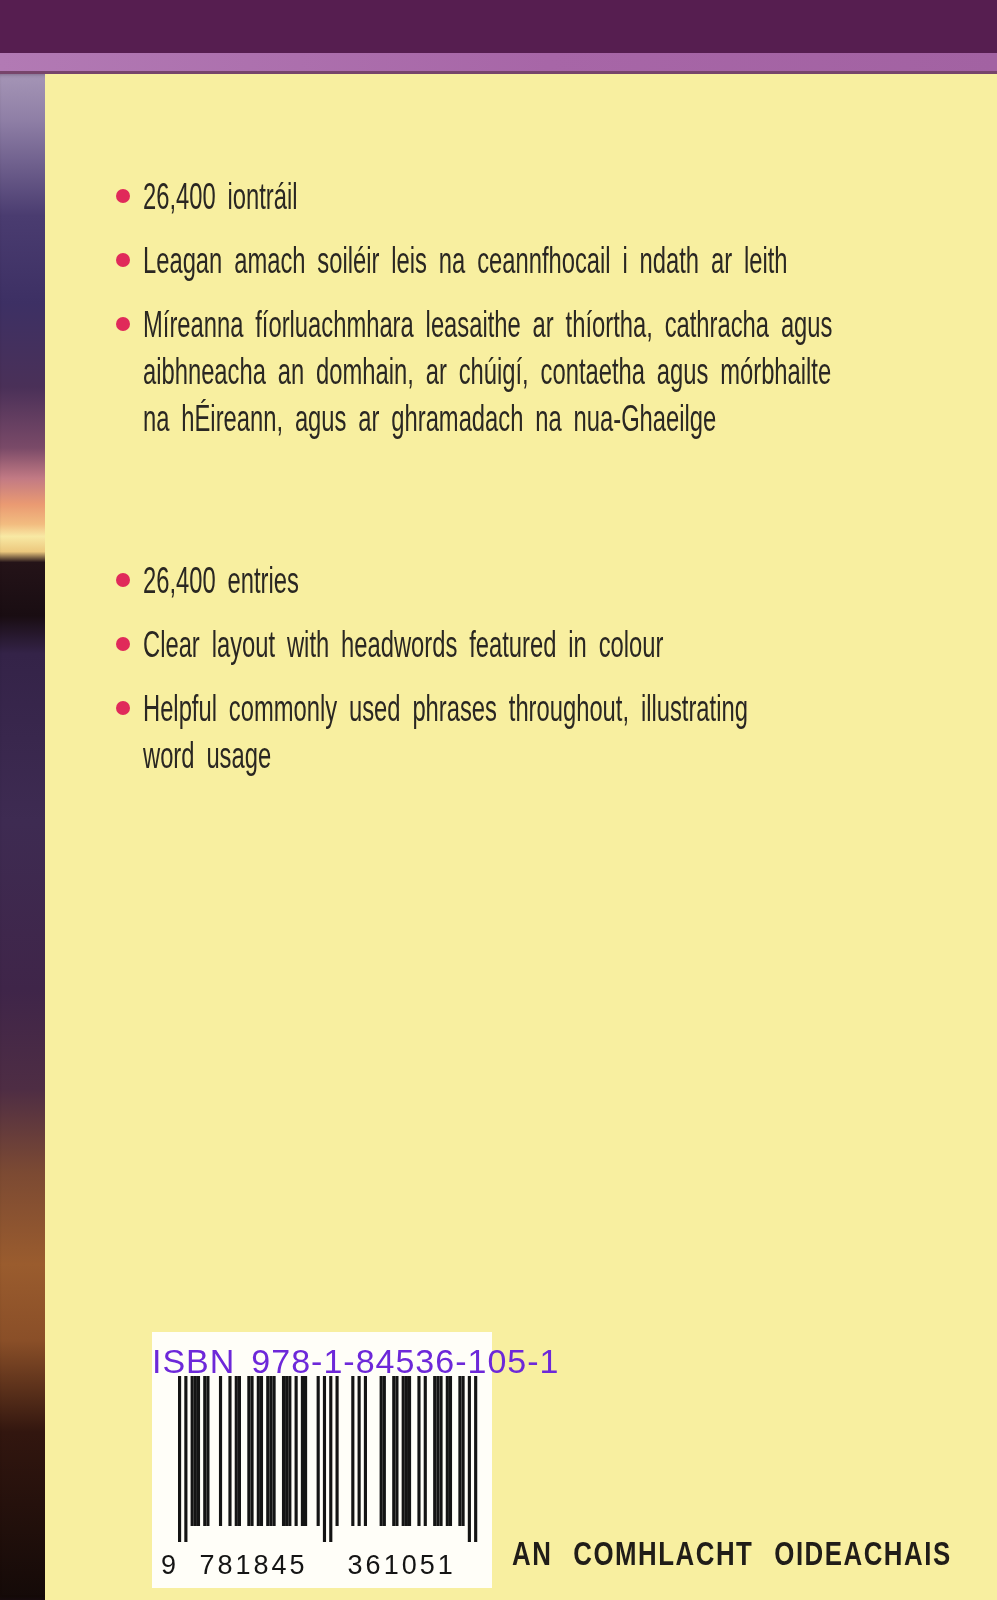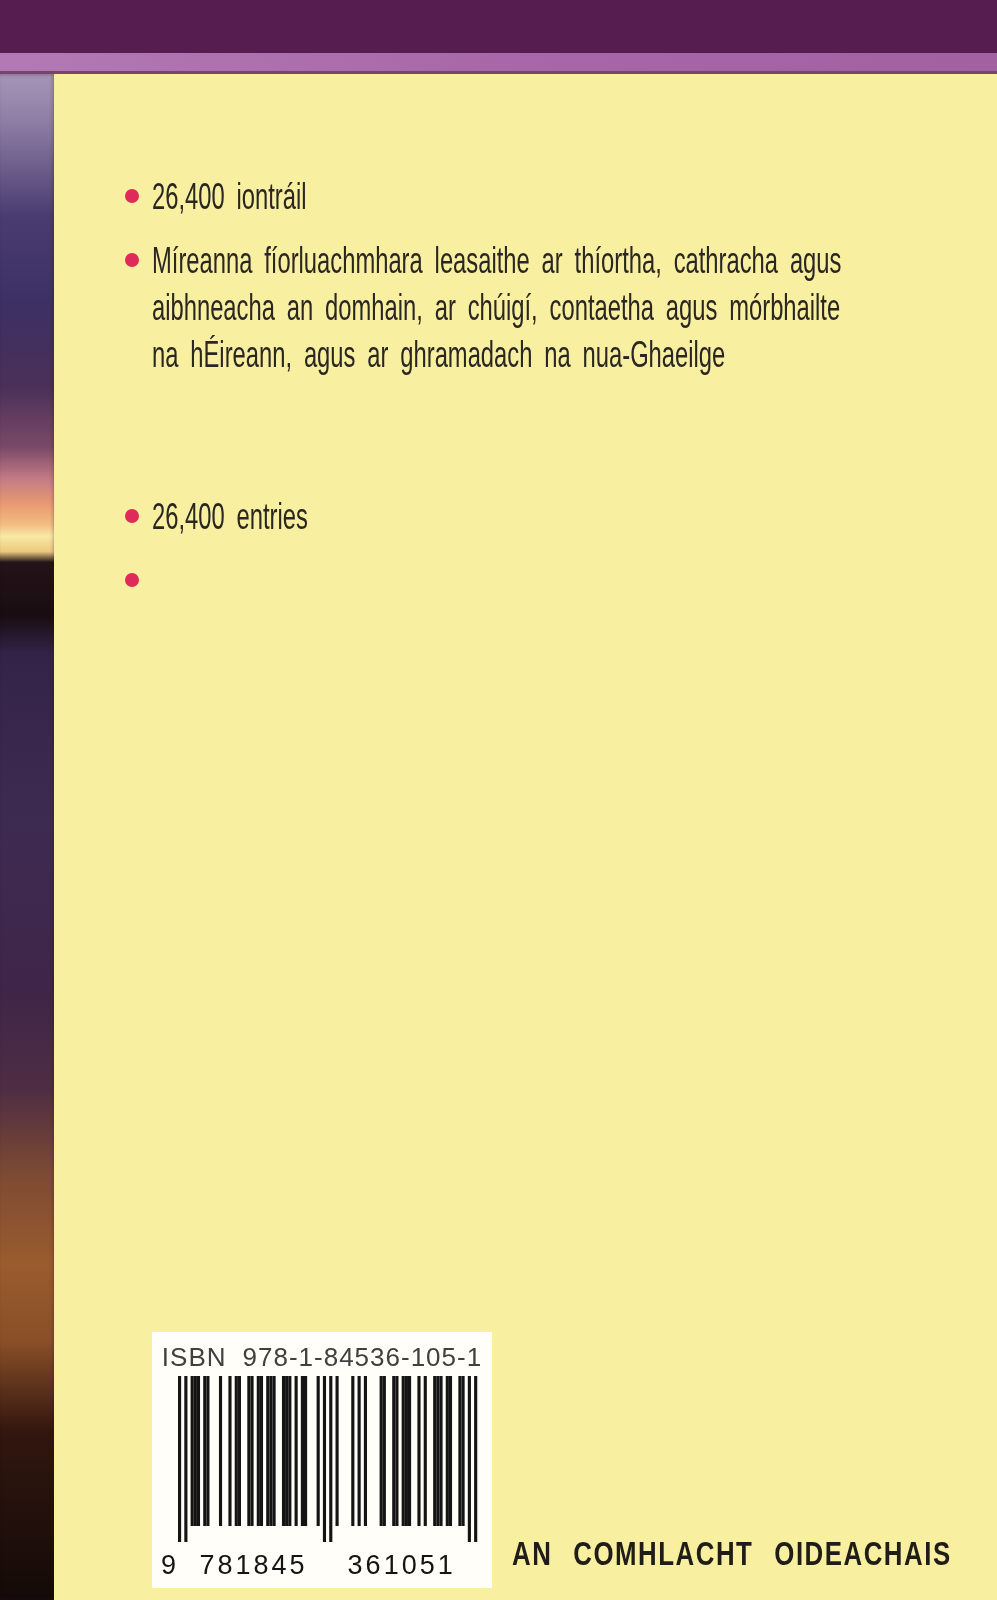--- a/index.html
+++ b/index.html
@@ -16,33 +16,33 @@
   .photo-strip{position:absolute;left:0;top:74px;width:57px;height:1526px;
     background:linear-gradient(180deg,
       #a595b6 0%, #8f7fa6 3%, #4a3c70 9.3%, #3d3064 15%, #4a3058 20.5%,
       #7a4a68 24.5%, #c27a84 26.5%, #ea9a72 28.2%, #f2bc80 29.5%,
       #f8e9a4 30.3%, #ecc87e 31.3%, #241318 32%, #190d12 35.5%,
       #342348 38%, #3e2b52 49%, #3f2549 60%, #4e2d44 66.5%,
       #7c4a33 72%, #9a5c2e 78%, #8a4f28 83%, #32160f 89%, #140a08 100%);
     box-shadow:inset -3px 0 4px rgba(40,20,40,.45);}
 
   
-  .panel{position:absolute;left:54px;top:74px;width:940px;height:1526px;
+  .panel{position:absolute;left:45px;top:74px;width:940px;height:1526px;
          background:#f8efa0;box-sizing:border-box;padding-top:99px;}
 
   .bullet{display:flex;align-items:flex-start;margin-bottom:17px;padding-left:71px;}
   .dot{flex:0 0 auto;width:14px;height:14px;border-radius:50%;background:#e02a5a;margin-top:16px;}
   .lines{margin-left:13px;}
   .line{font-size:36px;line-height:47px;color:#2a2722;white-space:nowrap;
         word-spacing:8px;letter-spacing:0;transform:scaleX(0.66);transform-origin:0 0;}
   .english{margin-top:115px;}
 
   
   .isbn-box{position:absolute;left:152px;top:1332px;width:340px;height:256px;background:#fffef8;}
-  .isbn-label{text-align:center;margin-top:10px;font-size:26px;color:#404040;
+  .isbn-label{text-align:center;margin-top:10px;font-size:34px;color:#6d28d9;
               letter-spacing:1px;white-space:nowrap;}
   .isbn-label .pfx{margin-right:16px;}
   .barcode{position:absolute;left:8px;top:44px;}
   .barcode text{font-family:"Liberation Sans",sans-serif;fill:#141414;}
 
   
   .publisher{position:absolute;left:512px;top:1534px;font-size:34px;font-weight:bold;
              color:#201d18;letter-spacing:2px;word-spacing:16px;white-space:nowrap;
              transform:scaleX(0.76);transform-origin:0 0;}
 </style>
@@ -60,35 +60,51 @@
     <section class="bullets irish" id="irish-bullets">
         <div class="bullet">
           <span class="dot"></span>
           <div class="lines">
             <div class="line">26,400 iontráil</div>
           </div>
         </div>
         <div class="bullet">
           <span class="dot"></span>
           <div class="lines">
+            <div class="line">Leagan amach soiléir leis na ceannfhocail i ndath ar leith</div>
+          </div>
+        </div>
+        <div class="bullet">
+          <span class="dot"></span>
+          <div class="lines">
             <div class="line">Míreanna fíorluachmhara leasaithe ar thíortha, cathracha agus</div>
             <div class="line">aibhneacha an domhain, ar chúigí, contaetha agus mórbhailte</div>
             <div class="line">na hÉireann, agus ar ghramadach na nua-Ghaeilge</div>
           </div>
         </div>
       </section>
     <section class="bullets english" id="english-bullets">
         <div class="bullet">
           <span class="dot"></span>
           <div class="lines">
             <div class="line">26,400 entries</div>
           </div>
         </div>
         <div class="bullet">
           <span class="dot"></span>
+          <div class="lines">
+            <div class="line">Clear layout with headwords featured in colour</div>
+          </div>
+        </div>
+        <div class="bullet">
+          <span class="dot"></span>
+          <div class="lines">
+            <div class="line">Helpful commonly used phrases throughout, illustrating</div>
+            <div class="line">word usage</div>
+          </div>
         </div>
       </section>
   </div>
 
   <div class="isbn-box">
     <div class="isbn-label">
       <span class="pfx">ISBN</span><span>978-1-84536-105-1</span>
     </div>
     <svg class="barcode" id="barcode" width="324" height="206" viewBox="0 0 324 206">
         <rect x="18.00" y="0" width="3.15" height="166" fill="#141414"></rect>

